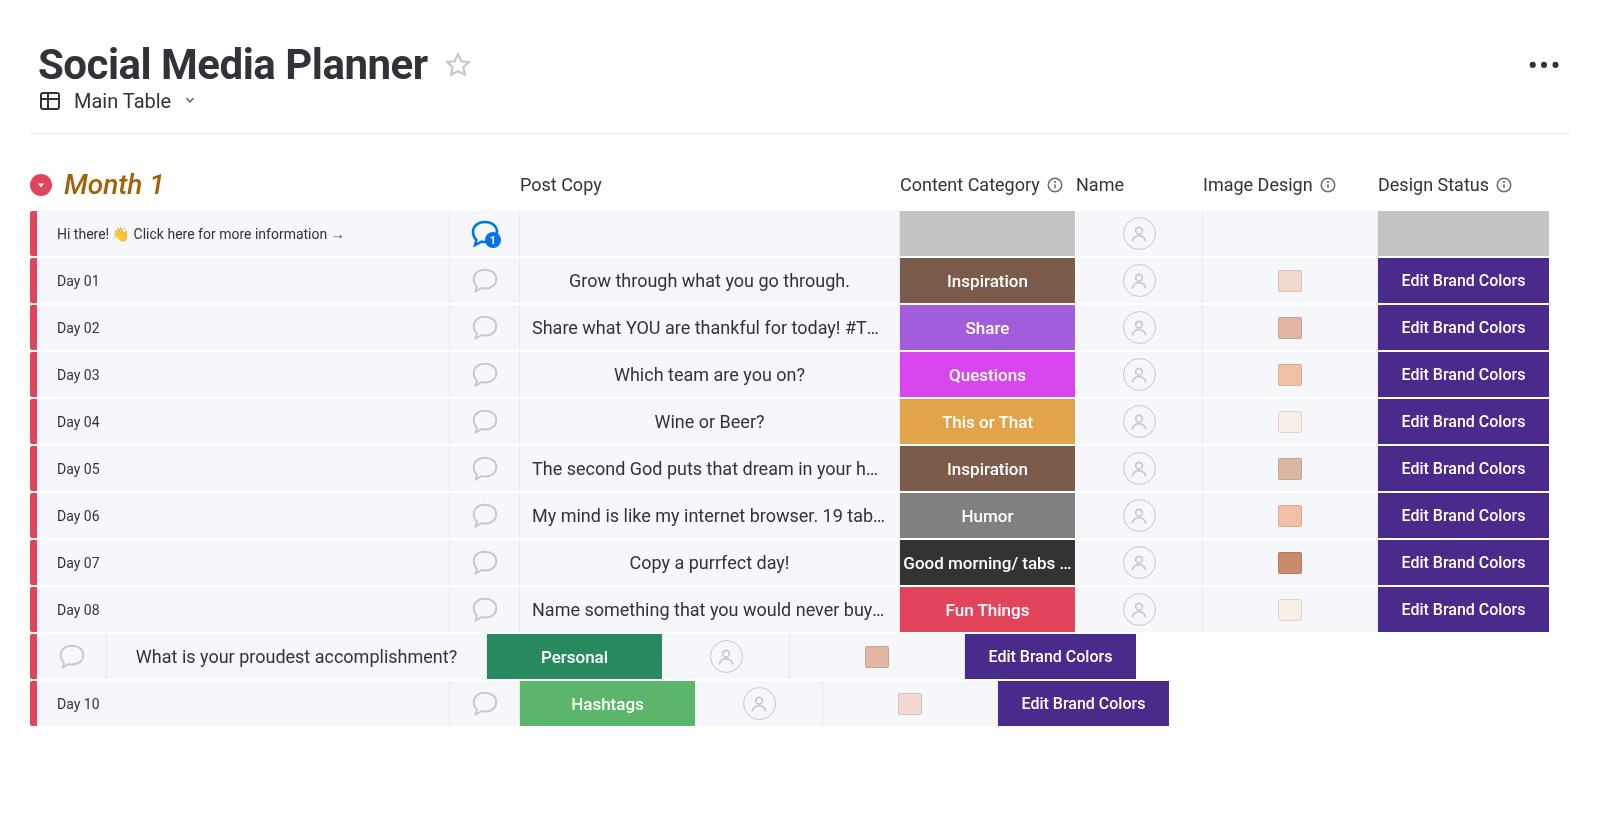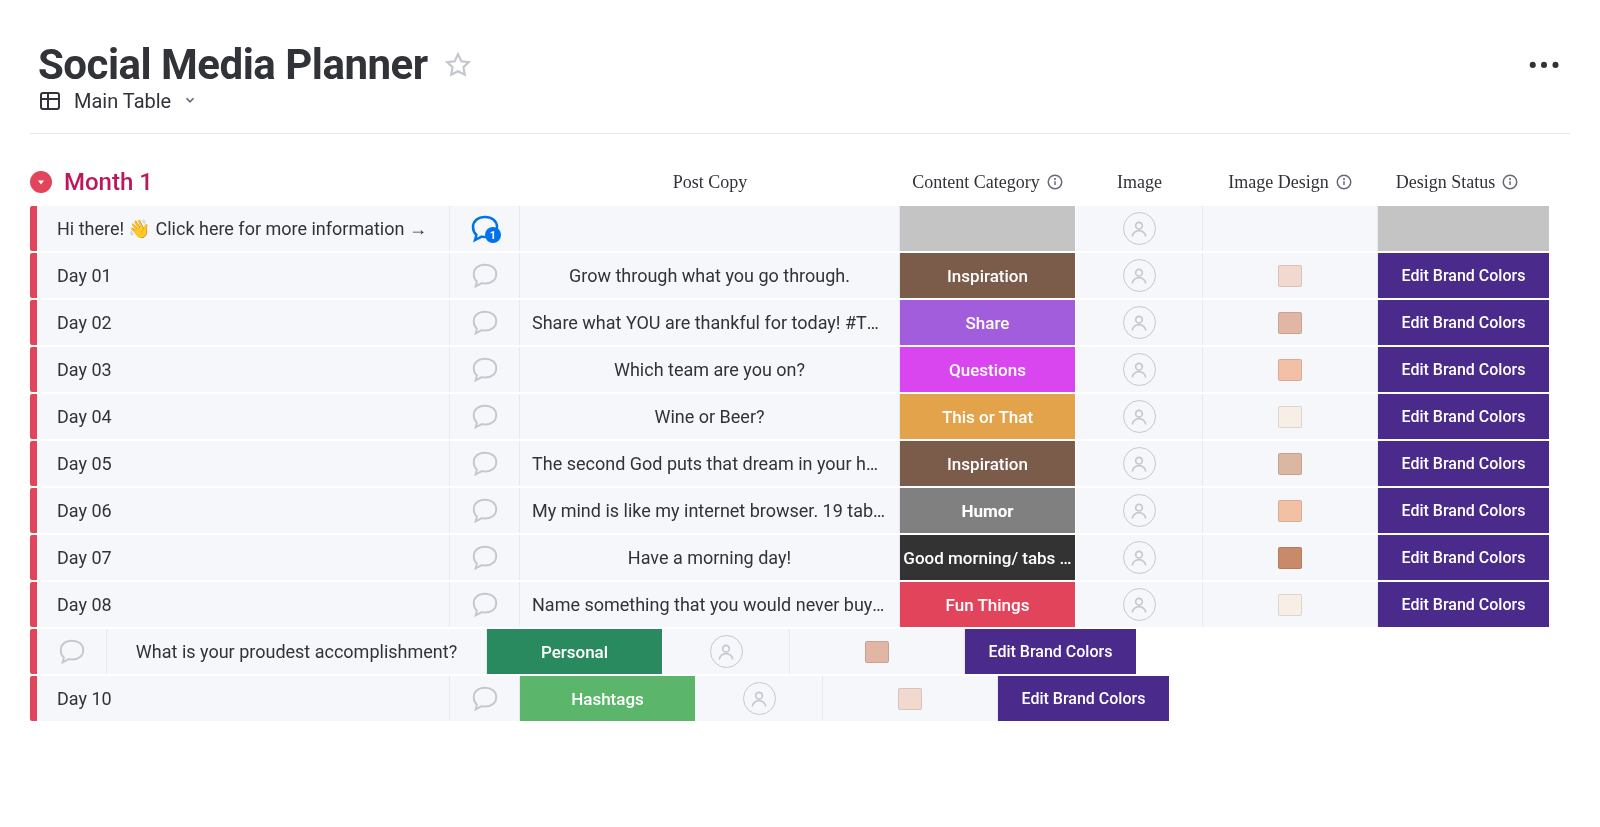--- a/index.html
+++ b/index.html
@@ -17,26 +17,26 @@
   .title { font-size: 42px; font-weight: 700; letter-spacing: -0.5px; }
   .star-btn { width: 28px; height: 28px; cursor: pointer; display:flex; align-items:center; justify-content:center; }
   .more-btn { font-size: 26px; letter-spacing: 2px; cursor: pointer; padding: 4px 8px; color:#323338; font-weight:700;}
   .view-row { display:flex; align-items:center; gap:12px; padding-bottom: 20px; border-bottom: 1px solid #e6e9ef; padding-left: 8px;}
   .table-icon { width:24px; height:24px; display:inline-flex; }
   .view-name { font-size:20px; color:#323338; }
   .chevron { width:14px; height:14px; }
   .group-header-row { display:flex; align-items:center; margin-top: 34px; padding-left:0; }
   .collapse-btn { width:22px; height:22px; border-radius:50%; background:#e2445c; display:flex; align-items:center; justify-content:center; margin-right:12px; }
   .collapse-btn svg { fill:#fff; }
-  .group-name { color:#be185d; font-size:24px; font-weight:500; }
-  .col-header { font-size:18px; color:#323338; text-align:center; display:flex; align-items:center; justify-content:center; gap:6px;font-family:Liberation Serif, serif; }
+  .group-name { color:#a16207; font-size:28px; font-weight:500;font-style:italic; }
+  .col-header { font-size:18px; color:#323338; text-align:center; display:flex; align-items:center; justify-content:flex-start; gap:6px; }
   .rows { margin-top: 10px; }
   .row { display:flex; align-items:stretch; height:45px; margin-bottom:2px; }
   .row-accent { width:7px; background:#e2445c; border-radius:2px 0 0 2px; }
-  .row-name { width:413px; background:#f6f7fb; display:flex; align-items:center; padding-left:20px; font-size:18px; border-right:1px solid #e6e9ef;text-align:center; }
+  .row-name { width:413px; background:#f6f7fb; display:flex; align-items:center; padding-left:20px; font-size:14px; border-right:1px solid #e6e9ef;text-align:center; }
   .row-chat { width:70px; background:#f6f7fb; display:flex; align-items:center; justify-content:center; border-right:1px solid #e6e9ef;}
   .row-postcopy { width:380px; background:#f6f7fb; display:flex; align-items:center; justify-content:center; padding:0 12px; font-size:18px; border-right:1px solid #e6e9ef; white-space:nowrap; overflow:hidden; text-overflow:ellipsis;}
   .row-postcopy span { white-space:nowrap; overflow:hidden; text-overflow:ellipsis; display:block; width:100%; text-align:center;}
   .row-category { width:176px; color:#fff; display:flex; align-items:center; justify-content:center; font-size:17px; font-weight:500; border-right:1px solid #fff;}
   .row-lead { width:127px; background:#f6f7fb; display:flex; align-items:center; justify-content:center; border-right:1px solid #e6e9ef;}
   .row-image { width:175px; background:#f6f7fb; display:flex; align-items:center; justify-content:center; border-right:1px solid #e6e9ef;}
   .row-design { width:171px; color:#fff; display:flex; align-items:center; justify-content:center; font-size:16px; font-weight:500; }
   .avatar { width:33px; height:33px; border-radius:50%; border:1.5px solid #c5c7d0; display:flex; align-items:center; justify-content:center;}
   .thumb { width:24px; height:22px; border-radius:2px; }
   .info-icon { width:18px; height:18px; }
@@ -88,21 +88,21 @@
     </div>
     <div class="col-header" style="width:176px;">
       <span>Content Category</span>
       <svg class="info-icon" viewBox="0 0 24 24" fill="none" stroke="#676879" stroke-width="2">
           <circle cx="12" cy="12" r="9"></circle>
           <line x1="12" y1="11" x2="12" y2="16"></line>
           <circle cx="12" cy="8" r="0.5" fill="#676879"></circle>
         </svg>
     </div>
     <div class="col-header" style="width:127px;">
-      <span>Image</span>
+      <span>Name</span>
     </div>
     <div class="col-header" style="width:175px;">
       <span>Image Design</span>
       <svg class="info-icon" viewBox="0 0 24 24" fill="none" stroke="#676879" stroke-width="2">
           <circle cx="12" cy="12" r="9"></circle>
           <line x1="12" y1="11" x2="12" y2="16"></line>
           <circle cx="12" cy="8" r="0.5" fill="#676879"></circle>
         </svg>
     </div>
     <div class="col-header" style="width:159px;">
@@ -270,21 +270,21 @@
         <div class="row-accent"></div>
         <div class="row-name">Day 06</div>
         <div class="row-chat">
           <svg width="30" height="30" viewBox="0 0 32 32">
       <path d="M4 14c0-6 5-10 12-10s12 4 12 10-5 10-12 10c-1.2 0-2.3-.1-3.4-.4L6 27l1.4-5C5.3 20 4 17.2 4 14z" fill="none" stroke="#c5c7d0" stroke-width="2"></path>
     </svg>
         </div>
         <div class="row-postcopy">
           <span>My mind is like my internet browser. 19 tabs op…</span>
         </div>
-        <div class="row-category" style="background: rgb(128, 128, 128); font-weight: bold;">Humor</div>
+        <div class="row-category" style="background: rgb(128, 128, 128);">Humor</div>
         <div class="row-lead">
           <div class="avatar">
     <svg width="20" height="20" viewBox="0 0 24 24" fill="none" stroke="#c5c7d0" stroke-width="2">
       <circle cx="12" cy="8" r="4"></circle>
               <path d="M4 21c0-4 4-7 8-7s8 3 8 7"></path>
     </svg>
           </div>
         </div>
         <div class="row-image">
           <div class="thumb" style="background: rgb(242, 192, 164); border: 1px solid rgba(0, 0, 0, 0.1);"></div>
@@ -293,21 +293,21 @@
       </div>
       <div class="row">
         <div class="row-accent"></div>
         <div class="row-name">Day 07</div>
         <div class="row-chat">
           <svg width="30" height="30" viewBox="0 0 32 32">
       <path d="M4 14c0-6 5-10 12-10s12 4 12 10-5 10-12 10c-1.2 0-2.3-.1-3.4-.4L6 27l1.4-5C5.3 20 4 17.2 4 14z" fill="none" stroke="#c5c7d0" stroke-width="2"></path>
     </svg>
         </div>
         <div class="row-postcopy">
-          <span>Have a morning day!</span>
+          <span>Copy a purrfect day!</span>
         </div>
         <div class="row-category" style="background: rgb(51, 51, 51);">Good morning/ tabs …</div>
         <div class="row-lead">
           <div class="avatar">
     <svg width="20" height="20" viewBox="0 0 24 24" fill="none" stroke="#c5c7d0" stroke-width="2">
       <circle cx="12" cy="8" r="4"></circle>
               <path d="M4 21c0-4 4-7 8-7s8 3 8 7"></path>
     </svg>
           </div>
         </div>

